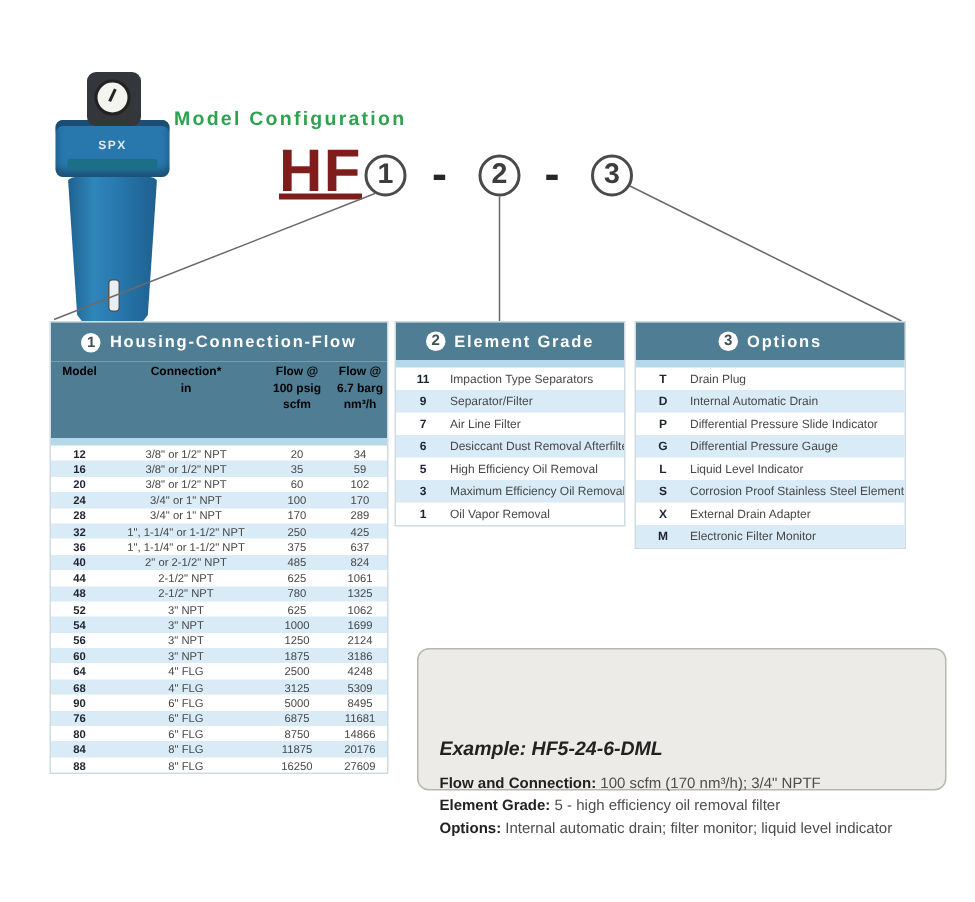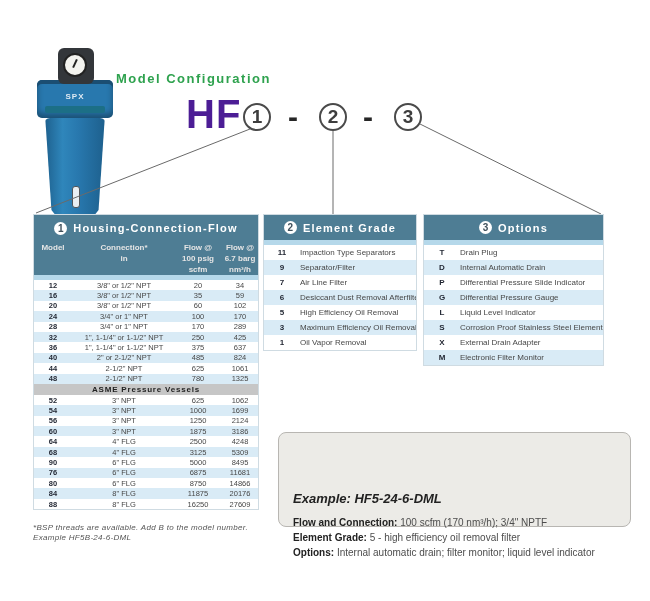--- a/index.html
+++ b/index.html
@@ -25,38 +25,38 @@
   .filter-head{position:absolute;left:3px;top:34px;width:76px;height:38px;background:var(--product-blue);border-radius:5px;
     box-shadow:inset 0 4px 0 #1b4e72, inset 0 -4px 6px rgba(0,0,0,.35);}
   .brand{position:absolute;left:0;top:12px;width:100%;text-align:center;color:#dfe9f2;font-weight:bold;font-size:8px;letter-spacing:1px;}
   .head-strip{position:absolute;left:8px;bottom:5px;width:60px;height:7px;background:#1c6f86;border-radius:2px;}
   .bowl{position:absolute;left:10px;top:72px;width:62px;height:100px;background:linear-gradient(90deg,#1d5f8c 0%,#2f86bb 30%,#2878ae 55%,#1d5f8c 100%);
     clip-path:polygon(2% 0,98% 0,88% 92%,78% 100%,22% 100%,12% 92%);border-radius:6px;}
   .sight-glass{position:absolute;left:28px;top:68px;width:6px;height:20px;background:#e8eef2;border:1px solid #51565a;border-radius:3px;}
   .stem{position:absolute;left:36px;top:170px;width:9px;height:14px;background:#23262a;border-radius:2px;}
   
   .config-title{position:absolute;left:116px;top:71px;font-size:13px;font-weight:bold;letter-spacing:1.5px;color:var(--accent-green);}
-  .hf{position:absolute;left:186px;top:92px;font-size:40px;font-weight:800;color:#4c1d95;letter-spacing:1px;}
+  .hf{position:absolute;left:186px;top:92px;font-size:40px;font-weight:800;color:#7f1d1d;letter-spacing:1px;text-decoration:underline;}
   .ph-circle{position:absolute;top:103px;width:28px;height:28px;border:2px solid #4a4a4a;border-radius:50%;background:#fff;
     box-sizing:border-box;text-align:center;line-height:24px;font-size:19px;font-weight:bold;color:#3d3d3d;}
   .c1{left:243px;} .c2{left:319px;} .c3{left:394px;}
   .dash{position:absolute;top:100px;font-size:30px;font-weight:800;color:#262626;}
   .d1{left:288px;} .d2{left:363px;}
   .connectors{position:absolute;left:0;top:0;width:650px;height:601px;pointer-events:none;}
   
   .tbl{position:absolute;box-sizing:border-box;border:1px solid #cfdbe2;background:#fff;}
   .t-header{background:var(--header-slate);color:#fff;display:flex;align-items:center;justify-content:center;gap:6px;}
   .num-circle{width:13px;height:13px;background:#fff;border-radius:50%;color:#40515c;font-size:10px;font-weight:bold;
     text-align:center;line-height:13px;flex:0 0 auto;}
   .t-title{font-size:11px;font-weight:bold;letter-spacing:1.2px;}
   .band{height:5px;background:var(--band-blue);}
   
   .housing{left:33px;top:214px;width:226px;}
   .housing .t-header{height:26px;}
-  .col-heads{display:grid;grid-template-columns:38px 104px 44px 40px;background:var(--header-slate);color:#e5e5e5;padding:1px 0 0 0;}
+  .col-heads{display:grid;grid-template-columns:38px 104px 44px 40px;background:var(--header-slate);color:#000000;padding:1px 0 17px 0;}
   .col-heads .col{display:flex;flex-direction:column;align-items:center;font-size:8px;font-weight:bold;line-height:11px;}
   .h-row{display:grid;grid-template-columns:38px 104px 44px 40px;height:10.4px;align-items:center;}
   .h-row.striped{background:var(--stripe-blue);}
   .h-cell{font-size:7.5px;text-align:center;color:#474747;white-space:nowrap;overflow:hidden;}
   .h-cell.model{font-weight:bold;color:var(--model-navy);}
   .asme-band{height:11px;background:var(--asme-gray);color:#222;font-size:8px;font-weight:bold;letter-spacing:.8px;
     text-align:center;line-height:11px;}
   .footnote{position:absolute;left:33px;top:523px;width:240px;font-size:8px;font-style:italic;color:#555;line-height:10px;letter-spacing:.3px;}
   
   .element{left:263px;top:214px;width:154px;}
@@ -191,21 +191,20 @@
           <div class="h-cell">2-1/2" NPT</div>
           <div class="h-cell">625</div>
           <div class="h-cell">1061</div>
         </div>
         <div class="h-row striped">
           <div class="h-cell model">48</div>
           <div class="h-cell">2-1/2" NPT</div>
           <div class="h-cell">780</div>
           <div class="h-cell">1325</div>
         </div>
-        <div class="asme-band">ASME Pressure Vessels</div>
         <div class="h-row">
           <div class="h-cell model">52</div>
           <div class="h-cell">3" NPT</div>
           <div class="h-cell">625</div>
           <div class="h-cell">1062</div>
         </div>
         <div class="h-row striped">
           <div class="h-cell model">54</div>
           <div class="h-cell">3" NPT</div>
           <div class="h-cell">1000</div>
@@ -261,24 +260,20 @@
         </div>
         <div class="h-row">
           <div class="h-cell model">88</div>
           <div class="h-cell">8" FLG</div>
           <div class="h-cell">16250</div>
           <div class="h-cell">27609</div>
         </div>
       </div>
   </div>
 
-  <div class="footnote">
-    <div>*BSP threads are available. Add B to the model number.</div>
-    <div>Example HF5B-24-6-DML</div>
-  </div>
 
   <div class="tbl element">
     <div class="t-header">
       <span class="num-circle">2</span>
       <span class="t-title">Element Grade</span>
     </div>
     <div class="band"></div>
     <div id="element-rows">
         <div class="g-row">
           <div class="g-code">11</div>

